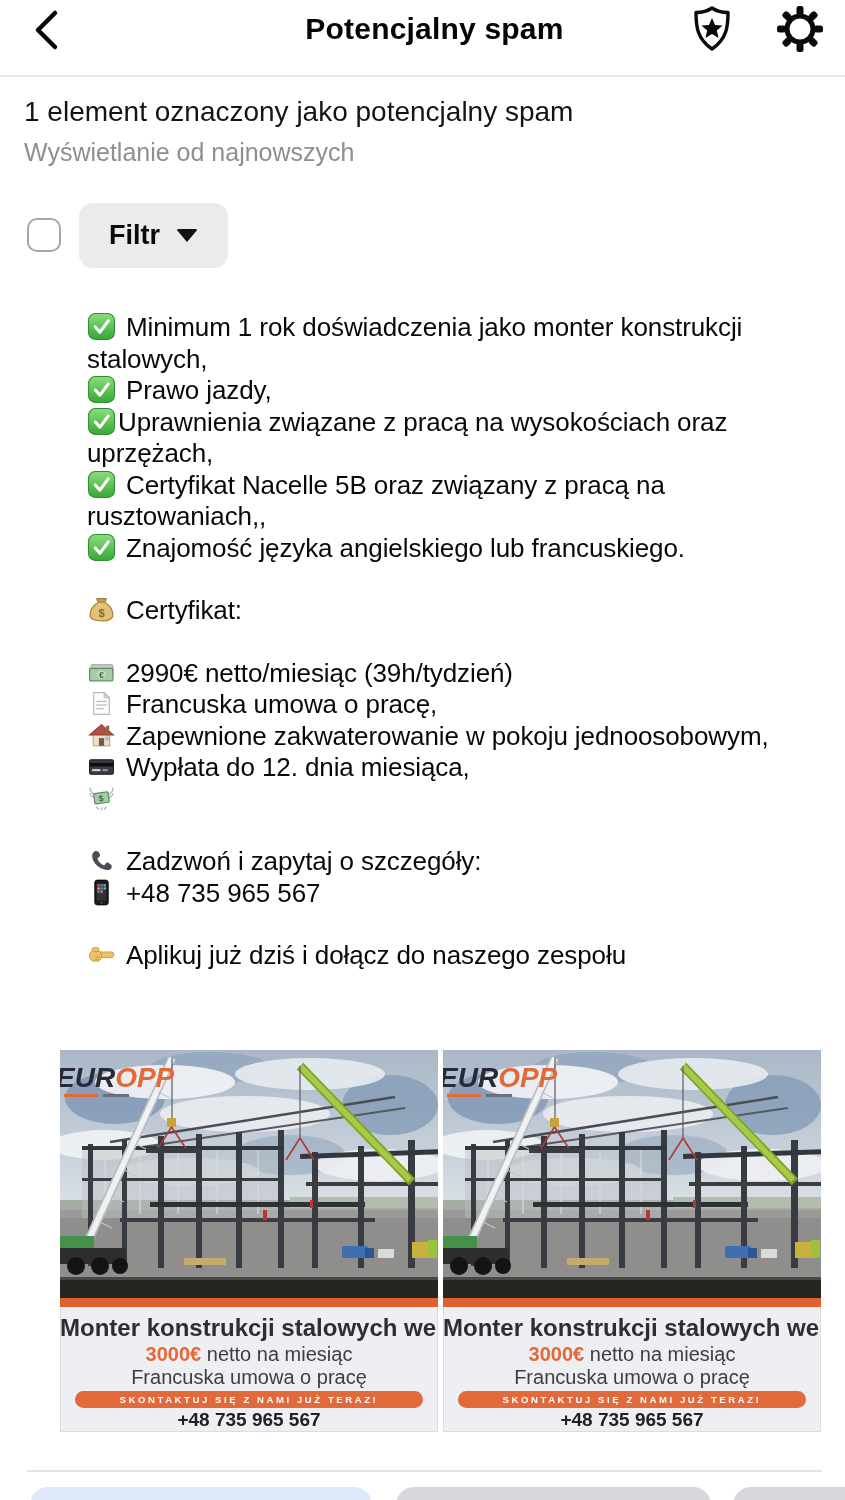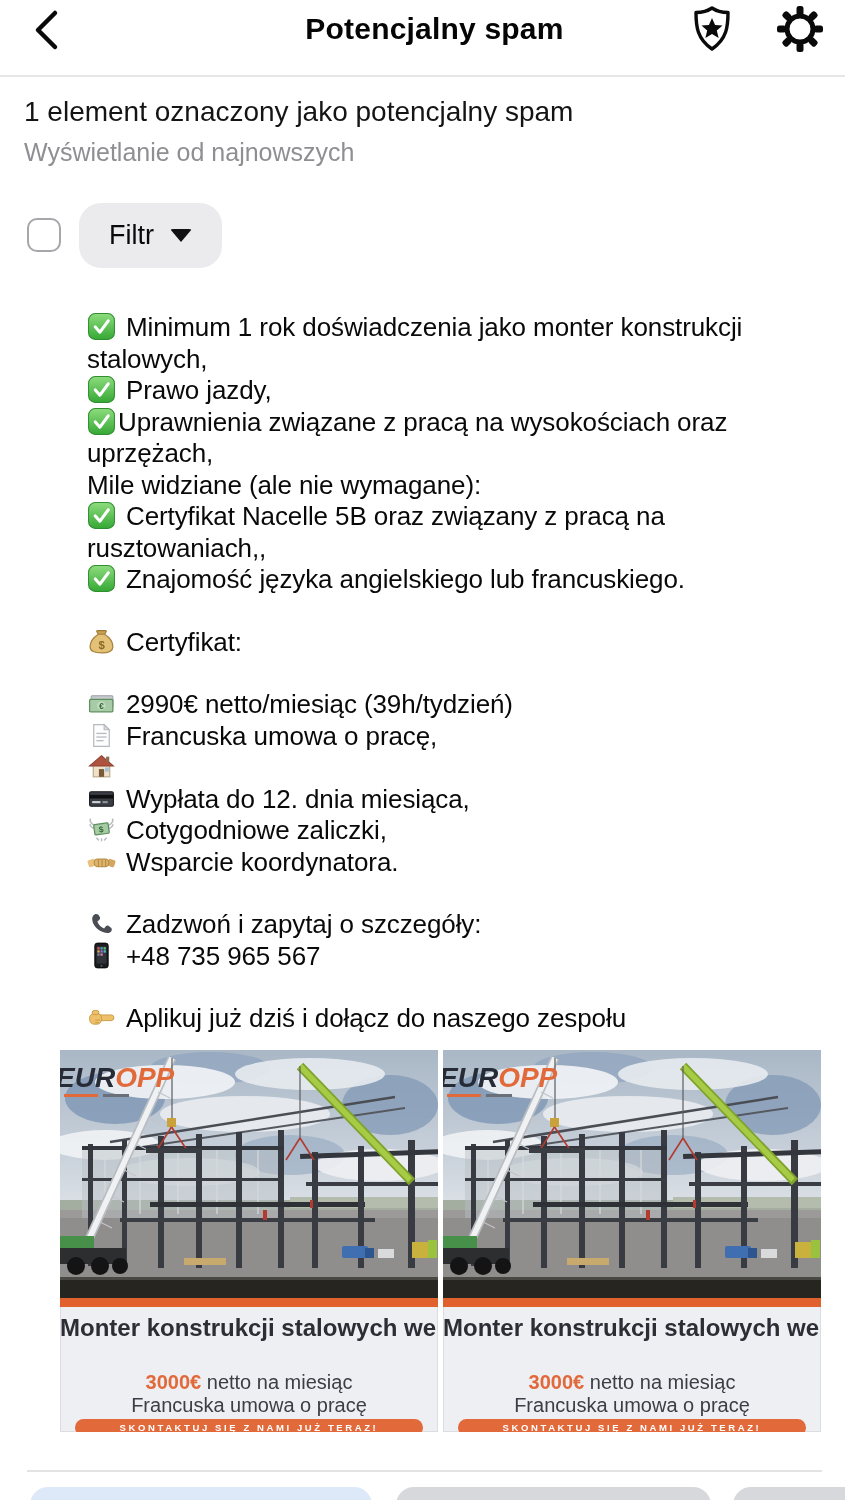--- a/index.html
+++ b/index.html
@@ -28,22 +28,22 @@
     position:absolute; top:138px; left:24px; width:800px;
     font-size:25px; font-weight:400; color:#8e8e93;
   }
   
   .select-checkbox {
     position:absolute; left:27px; top:218px; width:34px; height:34px;
     border:2.5px solid #a6a6ab; border-radius:10px; background:#fff; cursor:pointer;
   }
   .filter-btn {
     position:absolute; left:79px; top:203px; height:65px; padding:0 30px;
-    background:#ebebed; border:none; border-radius:22px; display:flex; align-items:center; gap:16px;
-    font-family:"Liberation Sans", sans-serif; font-size:27px; font-weight:400; color:#0a0a0a; cursor:pointer;
+    background:#ebebed; border:none; border-radius:14px; display:flex; align-items:center; gap:16px;
+    font-family:"Liberation Sans", sans-serif; font-size:27px; font-weight:700; color:#0a0a0a; cursor:pointer;
   }
   .caret-down {
     width:0; height:0; border-left:11px solid transparent; border-right:11px solid transparent;
     border-top:13px solid #111; border-radius:3px;
   }
   
   .post-body {
     position:absolute; top:312px; left:87px; width:735px;
     font-size:26px; line-height:31.5px; color:#090909; letter-spacing:-0.1px;
   }
@@ -68,21 +68,21 @@
   .ad-logo .opp { color:#e2693a; }
   .ad-logo-dashes { margin-top:2px; margin-left:8px; display:flex; gap:5px; align-items:center; }
   .dash-o { width:34px; height:3px; background:#e2693a; }
   .dash-g { width:26px; height:3px; background:#6a6f78; }
   .ad-orange-bar { width:378px; height:9px; background:#e0612e; }
   .ad-text { padding-top:7px; text-align:center; }
   .ad-title {
     font-size:24px; font-weight:700; color:#2d2d35; line-height:28px;
     white-space:nowrap; overflow:hidden; text-align:center;
   }
-  .ad-salary { font-size:20px; line-height:24px; color:#3d3d45;margin-top:28px; }
+  .ad-salary { font-size:20px; line-height:24px; color:#3d3d45; }
   .ad-salary .amount { color:#e2693a; font-weight:700; }
   .ad-line2 { font-size:20px; line-height:23px; color:#3d3d45; }
   .ad-cta {
     margin:2px auto 2px auto; width:348px; height:17px; border-radius:9px; background:#e2693a;
     color:#fff; font-size:9.5px; font-weight:700; letter-spacing:2.6px;
     display:flex; align-items:center; justify-content:center;
   }
   .ad-phone { font-size:19px; font-weight:700; color:#202028; line-height:20px; }
   
   .bottom-divider { position:absolute; top:1470px; left:27px; width:795px; height:1.5px; background:#e3e3e5; }
@@ -166,21 +166,20 @@
       <div class="post-line"><span class="emoji nogap"><svg viewBox="0 0 28 28">
             <defs>
               <linearGradient id="gch" x1="0" y1="0" x2="0" y2="1">
                 <stop offset="0" stop-color="#8edc7e"></stop>
                 <stop offset="1" stop-color="#35a835"></stop>
               </linearGradient>
             </defs>
             <rect x="1.5" y="1.5" width="25" height="25" rx="6.5" fill="url(#gch)" stroke="#2f8f2f"></rect>
             <path d="M8 14.5 L12.5 19.5 L20.5 8.5" fill="none" stroke="#fff" stroke-width="3" stroke-linecap="round" stroke-linejoin="round"></path>
           </svg></span><span>Uprawnienia związane z pracą na wysokościach oraz uprzężach,</span></div>
-      <div class="post-line"><span>Mile widziane (ale nie wymagane):</span></div>
       <div class="post-line"><span class="emoji"><svg viewBox="0 0 28 28">
             <defs>
               <linearGradient id="gch" x1="0" y1="0" x2="0" y2="1">
                 <stop offset="0" stop-color="#8edc7e"></stop>
                 <stop offset="1" stop-color="#35a835"></stop>
               </linearGradient>
             </defs>
             <rect x="1.5" y="1.5" width="25" height="25" rx="6.5" fill="url(#gch)" stroke="#2f8f2f"></rect>
             <path d="M8 14.5 L12.5 19.5 L20.5 8.5" fill="none" stroke="#fff" stroke-width="3" stroke-linecap="round" stroke-linejoin="round"></path>
           </svg></span><span>Certyfikat Nacelle 5B oraz związany z pracą na rusztowaniach,,</span></div>
@@ -215,52 +214,42 @@
               <line x1="9" y1="15.5" x2="19" y2="15.5"></line>
               <line x1="9" y1="19" x2="16" y2="19"></line>
             </g>
           </svg></span><span>Francuska umowa o pracę,</span></div>
       <div class="post-line"><span class="emoji"><svg viewBox="0 0 28 28">
             <rect x="6" y="12" width="16" height="12" fill="#efe0c8" stroke="#b5a385"></rect>
             <polygon points="2.5,13.5 14,3.5 25.5,13.5" fill="#b05240" stroke="#8c3e30"></polygon>
             <rect x="11.5" y="16.5" width="5" height="7.5" fill="#7b5a3a"></rect>
             <rect x="17.5" y="15" width="3.5" height="4" fill="#9fc4e0"></rect>
             <rect x="18.5" y="4.5" width="3" height="5" fill="#8c6b4a"></rect>
-          </svg></span></div>
+          </svg></span><span>Zapewnione zakwaterowanie w pokoju jednoosobowym,</span></div>
       <div class="post-line"><span class="emoji"><svg viewBox="0 0 28 28">
             <rect x="2.5" y="7.5" width="23" height="14" rx="1.5" fill="#3a3e44" stroke="#17191c"></rect>
             <rect x="2.5" y="10.5" width="23" height="3.5" fill="#0e0f11"></rect>
             <rect x="5" y="16.5" width="8" height="2" fill="#cfd4da"></rect>
             <rect x="15" y="16.5" width="5" height="2" fill="#8f959c"></rect>
           </svg></span><span>Wypłata do 12. dnia miesiąca,</span></div>
       <div class="post-line"><span class="emoji"><svg viewBox="0 0 28 28">
             <g stroke="#b9bec5" stroke-width="1.6" fill="none">
               <path d="M7 10 C3 8 2.5 5 3.5 3.5"></path>
               <path d="M7.5 13 C4 12.5 3 10 3 9"></path>
               <path d="M21 10 C25 8 25.5 5 24.5 3.5"></path>
               <path d="M20.5 13 C24 12.5 25 10 25 9"></path>
             </g>
             <rect x="7" y="8.5" width="14" height="10" rx="1" fill="#a7cba7" stroke="#5d8f5d" stroke-width="1.2" transform="rotate(-8 14 13.5)"></rect>
             <text x="13.5" y="16.5" font-size="8" font-weight="bold" text-anchor="middle" fill="#2e6b2e" transform="rotate(-8 14 13.5)">$</text>
             <g stroke="#b9bec5" stroke-width="1.4" fill="none">
               <path d="M9 22 l2.5 2.5"></path>
               <path d="M14 22.5 l0 3"></path>
               <path d="M19 22 l-2.5 2.5"></path>
             </g>
-          </svg></span><span>Cotygodniowe zaliczki,</span></div>
-      <div class="post-line"><span class="emoji"><svg viewBox="0 0 28 28">
-            <rect x="1" y="12" width="7" height="7" rx="1.5" fill="#e8c27c" transform="rotate(-18 4.5 15.5)"></rect>
-            <rect x="20" y="12" width="7" height="7" rx="1.5" fill="#d3a75f" transform="rotate(18 23.5 15.5)"></rect>
-            <rect x="7" y="11.5" width="14" height="7.5" rx="3.5" fill="#e0b46c" stroke="#b18a42"></rect>
-            <g stroke="#b18a42">
-              <line x1="11" y1="12" x2="11" y2="19"></line>
-              <line x1="14.5" y1="12" x2="14.5" y2="19"></line>
-              <line x1="18" y1="12" x2="18" y2="19"></line>
-            </g>
-          </svg></span><span>Wsparcie koordynatora.</span></div>
+          </svg></span></div>
       <div class="post-spacer"></div>
       <div class="post-line"><span class="emoji"><svg viewBox="0 0 28 28">
             <path d="M5 10 C5 6 8 3.5 11 5.5 L12.5 8 C13 9 12.5 10 11.5 10.8 L10 12 C11 15 13.5 17.5 16.5 18.8 L18 17 C18.8 16 20 15.7 21 16.3 L23.2 18 C25.2 20 23 23.5 19.5 23.2 C12 22.5 5.5 17 5 10 Z" fill="#4a4e54"></path>
           </svg></span><span>Zadzwoń i zapytaj o szczegóły:</span></div>
       <div class="post-line"><span class="emoji"><svg viewBox="0 0 28 28">
             <rect x="7.5" y="2" width="13" height="24" rx="2.5" fill="#1a1c1f" stroke="#000" stroke-width="0.8"></rect>
             <rect x="9.2" y="5.2" width="9.6" height="16.6" fill="#30343a"></rect>
             <g>
               <rect x="10" y="6" width="2.2" height="2.2" fill="#e05a4e"></rect>
               <rect x="13" y="6" width="2.2" height="2.2" fill="#4e9ae0"></rect>

